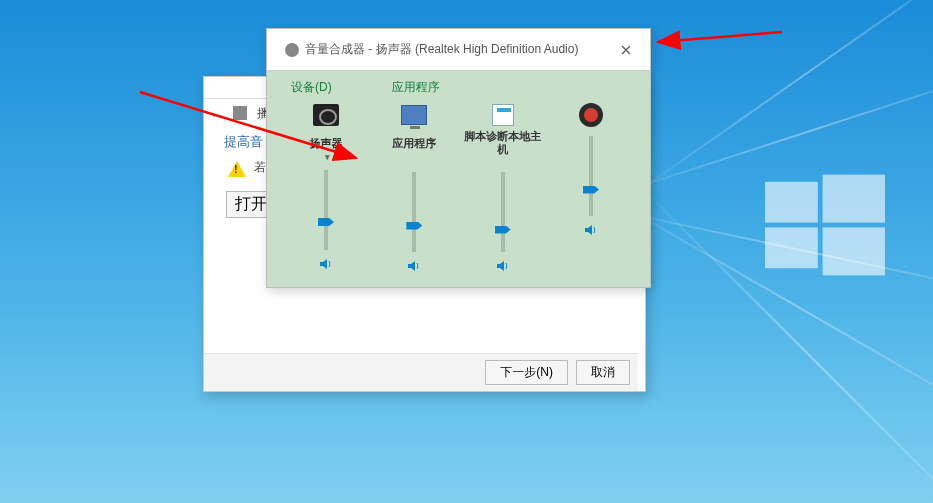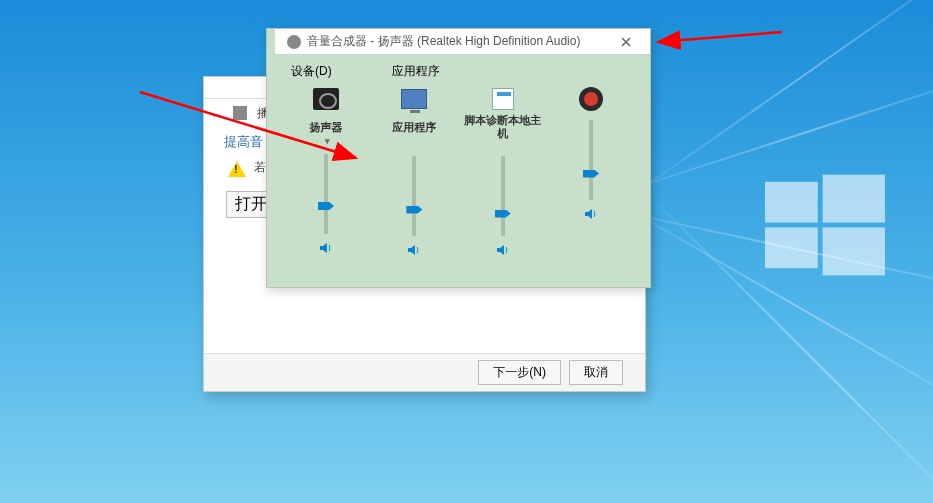--- a/index.html
+++ b/index.html
@@ -31,37 +31,37 @@
     .win-back .crumb { display:flex; align-items:center; gap:10px; padding:0 6px; height:28px; }
     .back-arrow { color:#555; font-size:13px; }
     .crumb-icon { width:14px; height:14px; background:#888; display:inline-block; }
     .crumb-text { font-size:12px; color:#333; }
     .blue-head { color:#2b6cb0; font-size:13px; padding:6px 20px 4px; }
     .warn-row { display:flex; gap:8px; align-items:flex-start; padding:4px 24px 10px; }
     .warn-tri { width:0;height:0;border-left:9px solid transparent;border-right:9px solid transparent;border-bottom:16px solid #ffd300; position:relative; margin-top:2px;}
     .warn-tri::after { content:"!"; position:absolute; left:-3px; top:2px; font-size:11px; font-weight:bold; color:#333;}
     .warn-text { font-size:12px; color:#444; }
     .open-btn { margin:4px 22px; font-size:16px; padding:2px 8px; background:#f6f6f6; border:1px solid #bbb; }
-    .win-back .footer { position:absolute; bottom:0; left:0; right:0; height:38px; background:#f4f4f4; border-top:1px solid #e0e0e0; display:flex; justify-content:flex-end; align-items:center; gap:8px; padding-right:22px;}
+    .win-back .footer { position:absolute; bottom:0; left:0; right:7px; height:38px; background:#f4f4f4; border-top:1px solid #e0e0e0; display:flex; justify-content:flex-end; align-items:center; gap:8px; padding-right:8px;}
     .win-back .footer button { font-size:12px; padding:3px 14px; background:#f6f6f6; border:1px solid #bbb; }
 
     
     .mixer {
       position: absolute; left: 266px; top: 28px; width: 385px; height: 260px;
       background: #c8dfca; border:1px solid #b7c3b8;
       box-shadow: 2px 3px 10px rgba(0,0,0,0.18);
     }
-    .mixer-titlebar { height:26px; background:#fff; border-bottom:1px solid #cfcfcf; display:flex; align-items:center; padding:0 4px 0 12px; gap:6px;margin-left:8px;}
+    .mixer-titlebar { height:42px; background:#fff; border-bottom:1px solid #cfcfcf; display:flex; align-items:center; padding:0 4px 0 18px; gap:6px;}
     .mix-ico { width:14px; height:14px; border-radius:50%; background:#888;}
     .mixer-title { font-size:12px; color:#555; flex:1 1 auto; white-space:nowrap; overflow:hidden;}
     .mixer-close { width:40px; height:100%; display:flex; align-items:center; justify-content:center; color:#555;}
     .mixer-close svg { width:10px; height:10px; stroke:#666; stroke-width:1.5; }
 
     .mixer-body { padding:8px 14px 6px; }
-    .mixer-headrow { display:flex; gap:60px; font-size:12px; color:#000000; margin-bottom:4px; padding-left:10px;}
+    .mixer-headrow { display:flex; gap:60px; font-size:12px; color:#15803d; margin-bottom:4px; padding-left:10px;}
     .cols { display:flex; justify-content:space-between; padding:0 6px;font-weight:bold;}
     .col { width:78px; display:flex; flex-direction:column; align-items:center;}
     .iconbox { width:36px; height:30px; display:flex; align-items:center; justify-content:center;}
     .lbl { font-size:11px; color:#333; text-align:center; line-height:13px; height:26px; display:flex; align-items:center; justify-content:center;}
     .carets { font-size:9px; color:#666; margin:-4px 0 2px 38px; align-self:flex-start;}
     .track { position:relative; width:4px; height:80px; background:#a8bcab; margin-top:6px; margin-bottom:6px;}
     .thumb { position:absolute; left:-6px; width:16px; height:8px; background:#0a84d0; clip-path: polygon(0 0, 70% 0, 100% 50%, 70% 100%, 0 100%);}
     .spk { width:16px; height:16px; }
 
     

